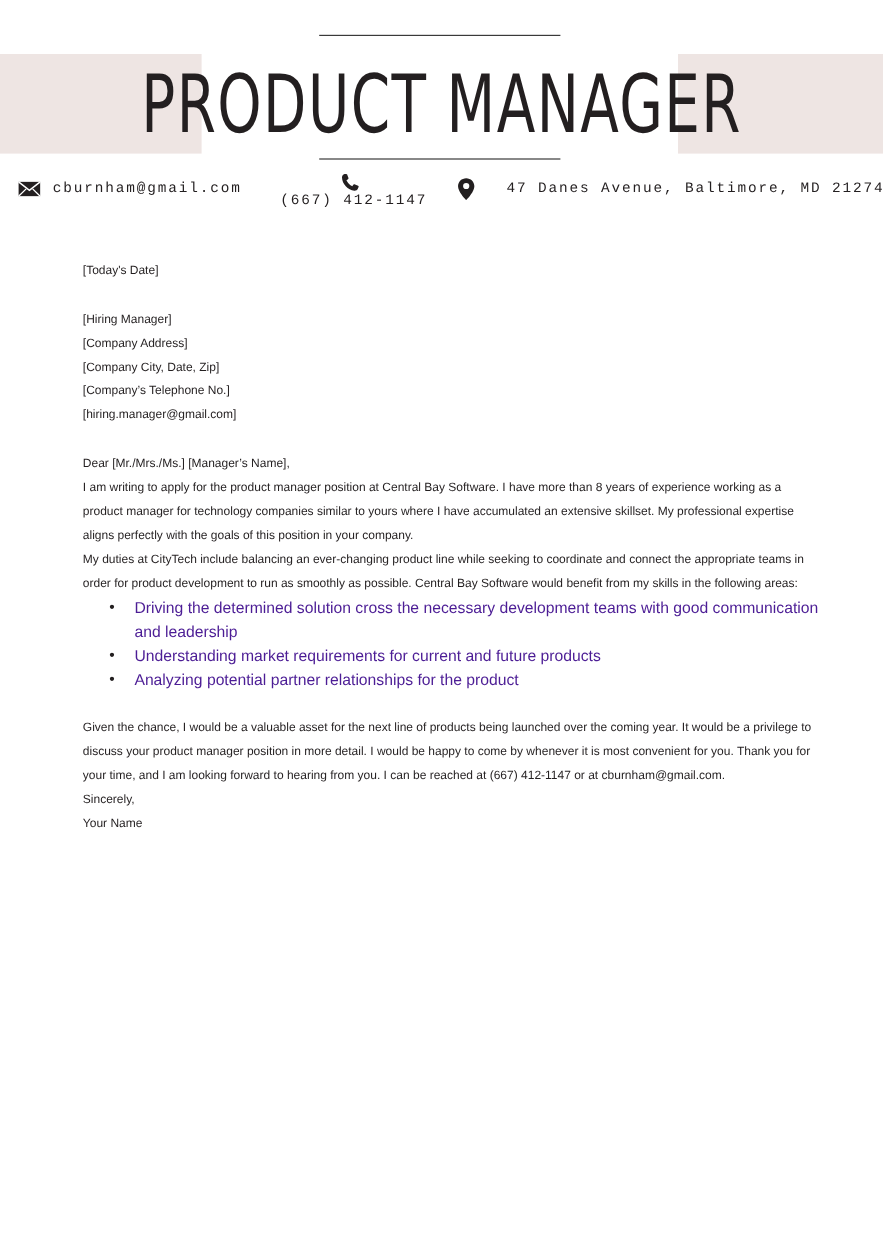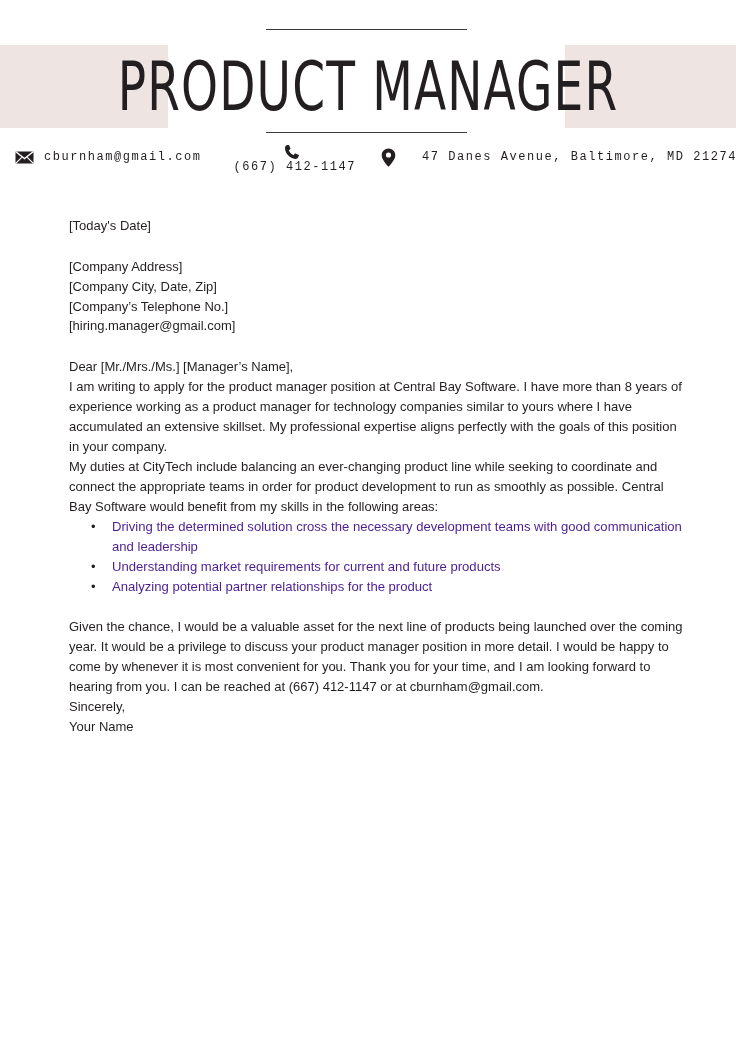--- a/index.html
+++ b/index.html
@@ -104,21 +104,21 @@
     position: absolute;
     top: 216px;
     left: 69px;
     width: 616px;
   }
 
   .letter p,
   .letter .line {
     margin: 0;
     font-family: "Liberation Sans", sans-serif;
-    font-size: 13px;
+    font-size: 10px;
     line-height: 20px;
     color: #231f20;
   }
 
   .block { margin-bottom: 21px; }
 
   .recipient .line { line-height: 19.8px; }
 
   .para { margin-bottom: 21px; text-align: left; }
 
@@ -196,20 +196,21 @@
   </div>
 </div>
 
 <div class="letter">
 
   <div class="block">
     <p class="line">[Today's Date]</p>
   </div>
 
   <div class="block recipient">
+    <p class="line">[Hiring Manager]</p>
     <p class="line">[Company Address]</p>
     <p class="line">[Company City, Date, Zip]</p>
     <p class="line">[Company’s Telephone No.]</p>
     <p class="line">[hiring.manager@gmail.com]</p>
   </div>
 
   <p class="para">Dear [Mr./Mrs./Ms.] [Manager’s Name],</p>
 
   <p class="para">I am writing to apply for the product manager position at Central Bay Software. I have more than 8 years of experience working as a product manager for technology companies similar to yours where I have accumulated an extensive skillset. My professional expertise aligns perfectly with the goals of this position in your company.</p>
 

